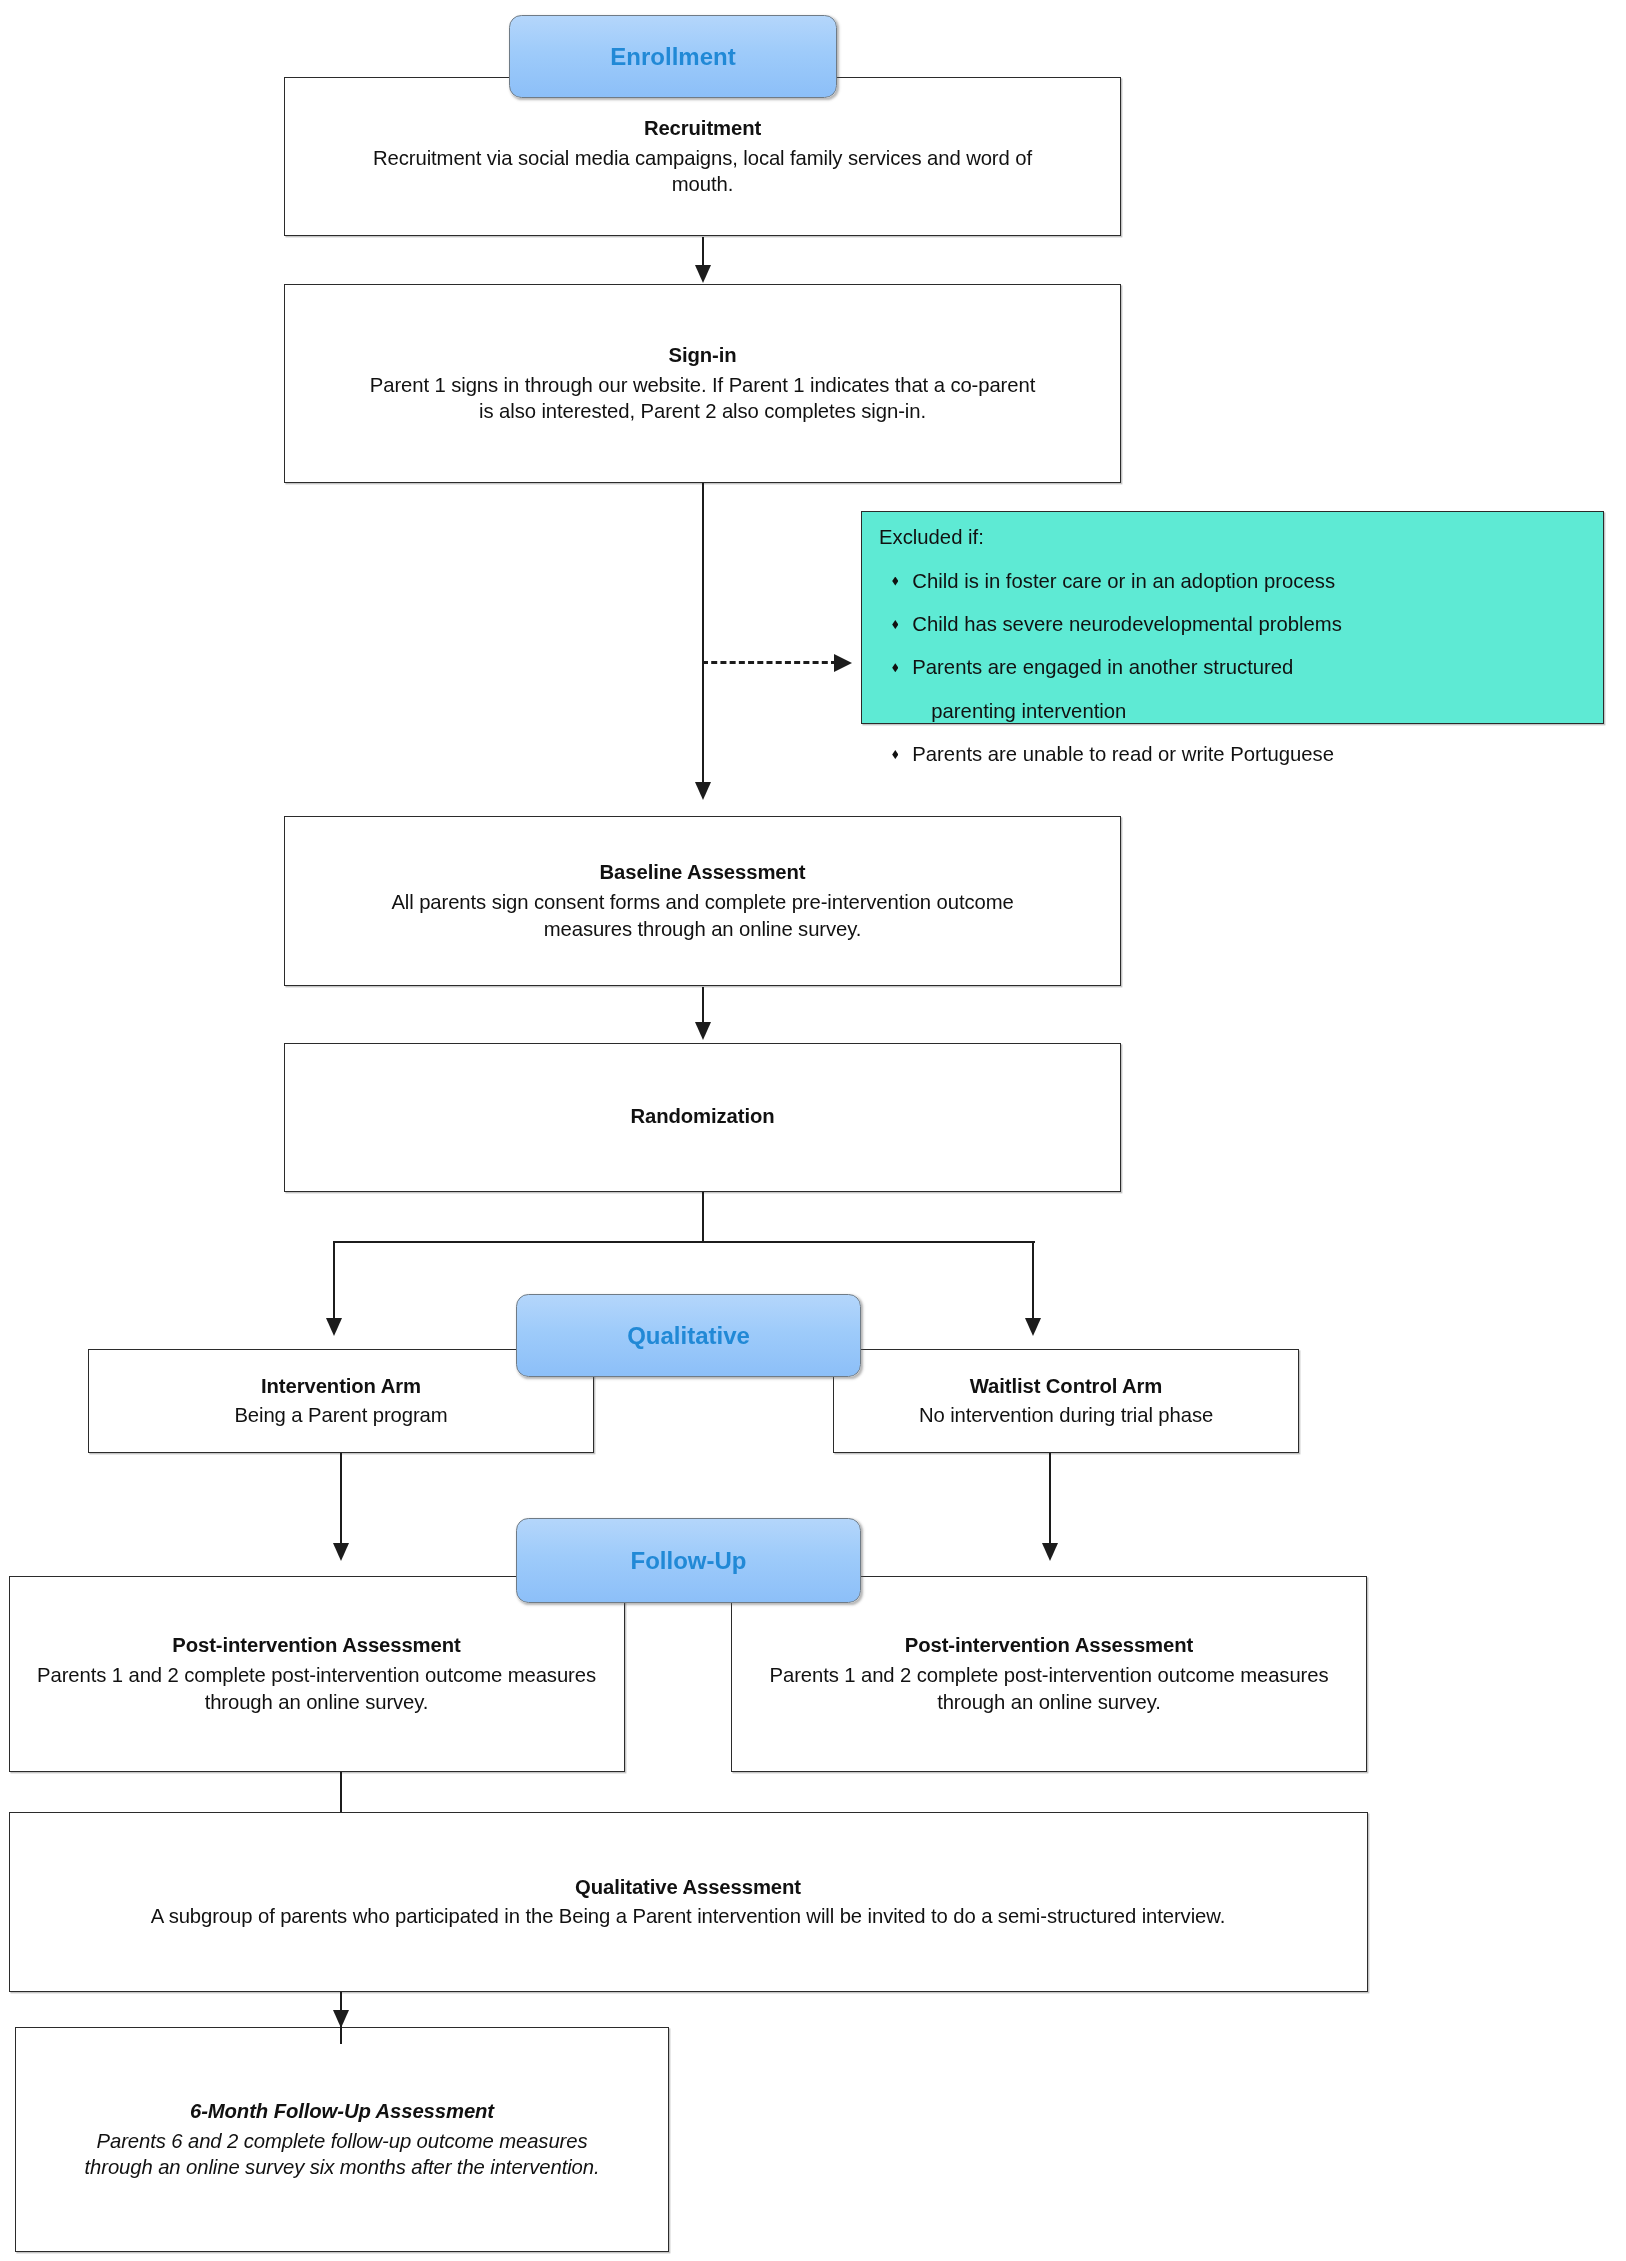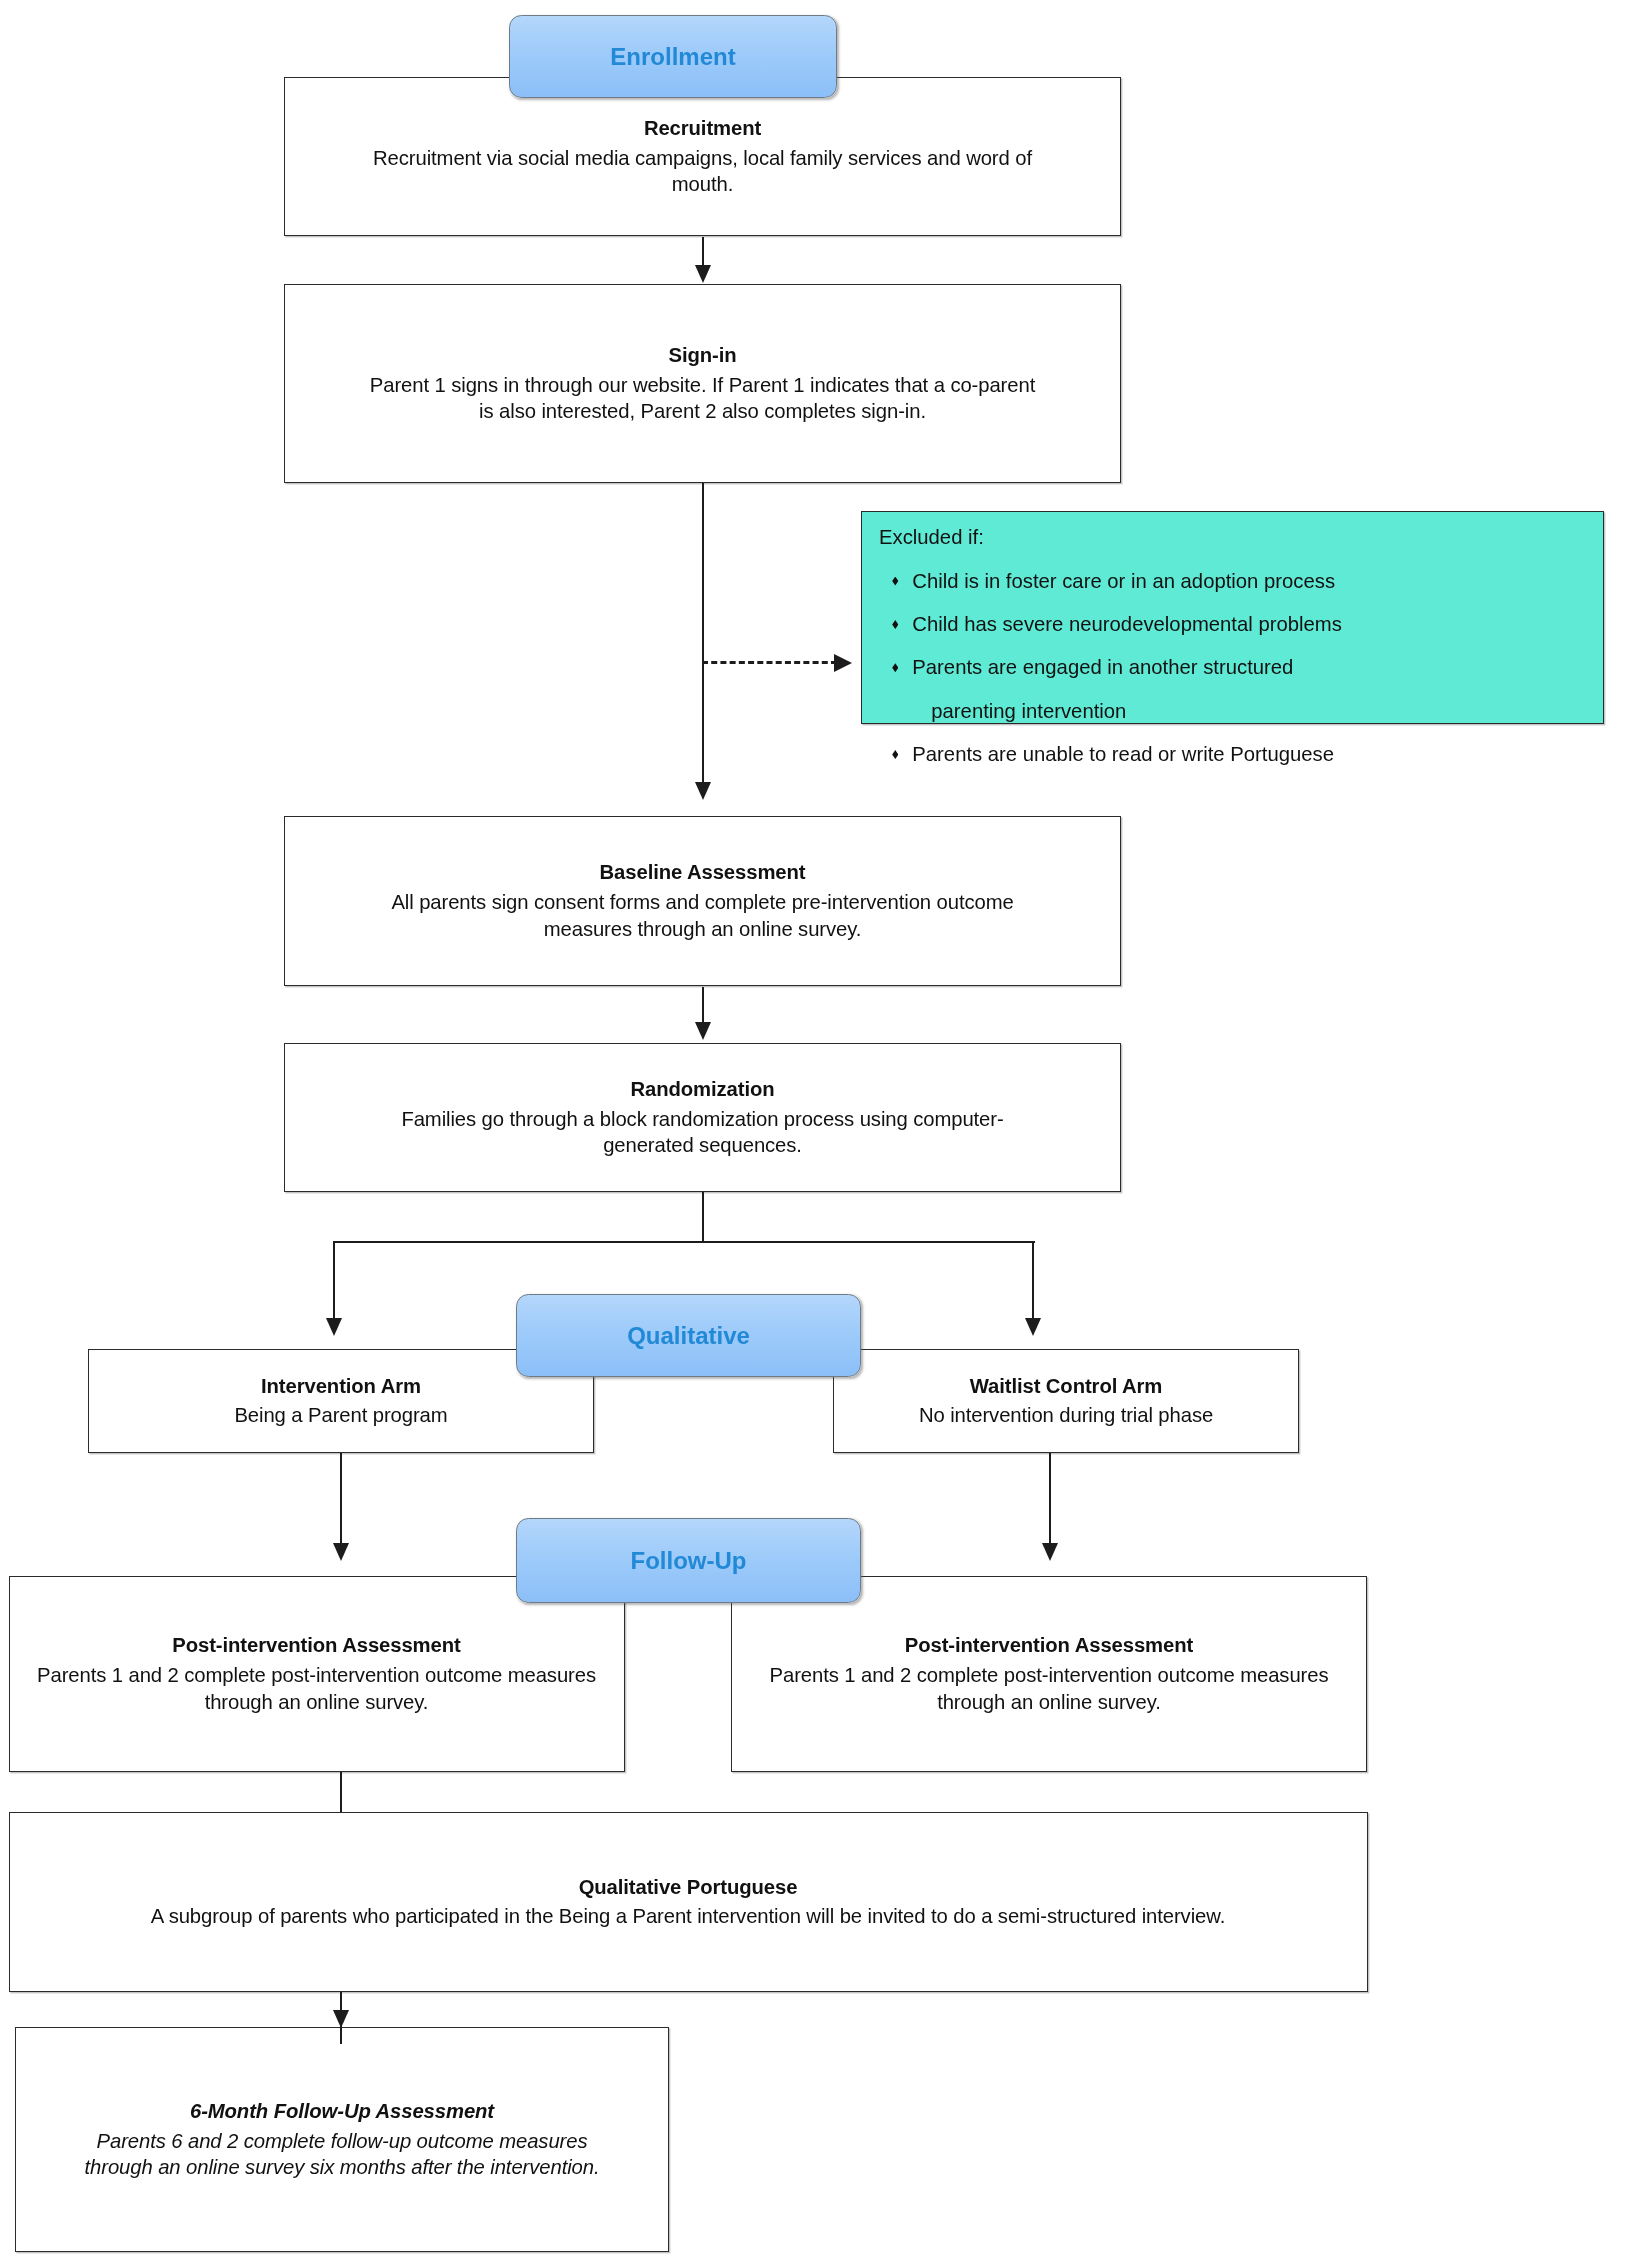--- a/index.html
+++ b/index.html
@@ -158,21 +158,20 @@
   <div class="box" style="left:284px;top:816px;width:837px;height:170px;">
     <div class="ttl">Baseline Assessment</div>
     <div class="bdy" style="max-width:681px;">All parents sign consent forms and complete pre-intervention outcome measures through an online survey.</div>
   </div>
 
   <div class="vline" style="left:702px;top:987px;height:39px;"></div>
   <div class="arrowhead" style="left:695px;top:1022px;"></div>
 
   <div class="box" style="left:284px;top:1043px;width:837px;height:149px;">
     <div class="ttl">Randomization</div>
-    <div class="bdy" style="max-width:686px;">Families go through a block randomization process using computer-generated sequences.</div>
   </div>
 
   <div class="vline" style="left:702px;top:1192px;height:50px;"></div>
   <div class="hline" style="left:333px;top:1241px;width:702px;"></div>
   <div class="vline" style="left:333px;top:1241px;height:80px;"></div>
   <div class="arrowhead" style="left:326px;top:1318px;"></div>
   <div class="vline" style="left:1032px;top:1241px;height:80px;"></div>
   <div class="arrowhead" style="left:1025px;top:1318px;"></div>
 
   <div class="box" style="left:88px;top:1349px;width:506px;height:104px;">
@@ -205,21 +204,21 @@
     <div class="bdy" style="max-width:582px;">Parents 1 and 2 complete post-intervention outcome measures through an online survey.</div>
   </div>
 
   <div class="pill" style="left:516px;top:1518px;width:345px;height:85px;">
     <span>Follow-Up</span>
   </div>
 
   <div class="vline" style="left:340px;top:1772px;height:40px;"></div>
 
   <div class="box" style="left:8.5px;top:1812px;width:1359px;height:180px;">
-    <div class="ttl">Qualitative Portuguese</div>
+    <div class="ttl">Qualitative Assessment</div>
     <div class="bdy" style="max-width:1287px;">A subgroup of parents who participated in the Being a Parent intervention will be invited to do a semi-structured interview.</div>
   </div>
 
   <div class="vline" style="left:340px;top:1992px;height:52px;"></div>
   <div class="arrowhead" style="left:333px;top:2010px;"></div>
 
   <div class="box" style="left:15px;top:2027px;width:654px;height:225px;font-style:italic;">
     <div class="ttl">6-Month Follow-Up Assessment</div>
     <div class="bdy" style="max-width:558px;">Parents 6 and 2 complete follow-up outcome measures through an online survey six months after the intervention.</div>
   </div>

